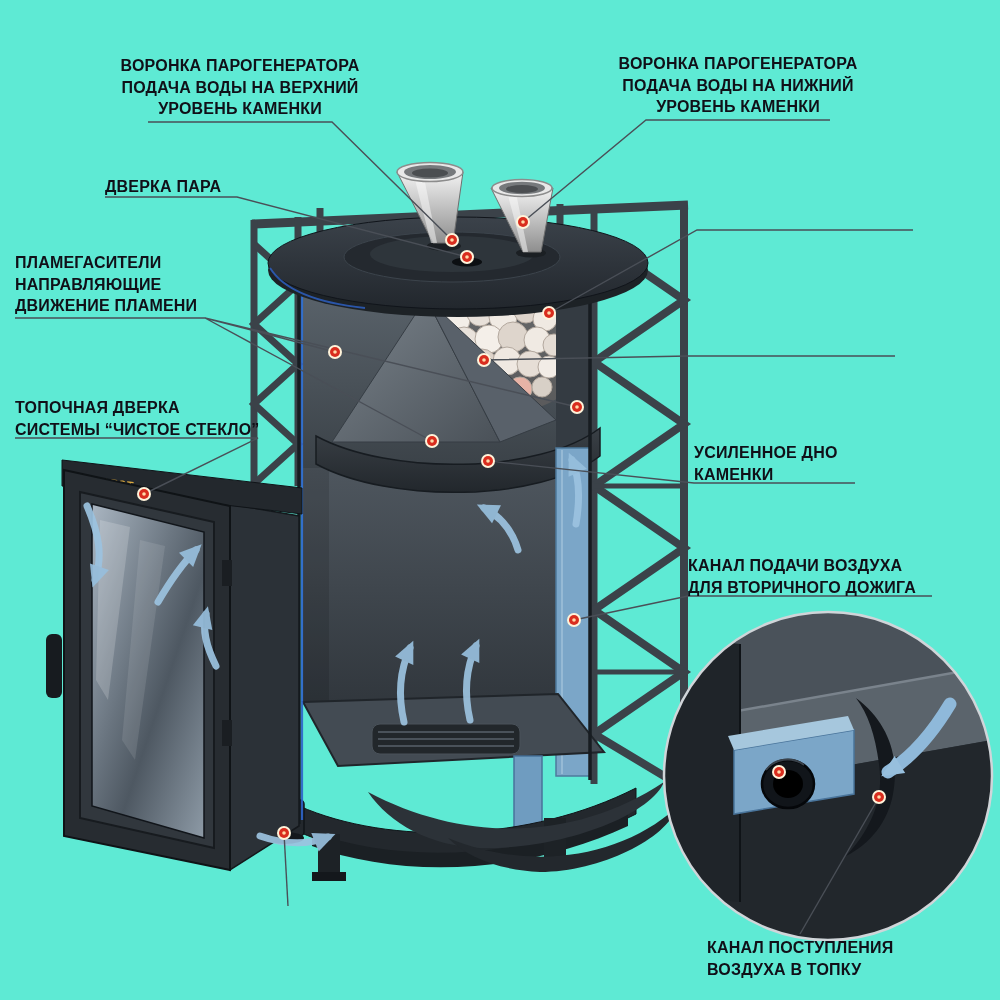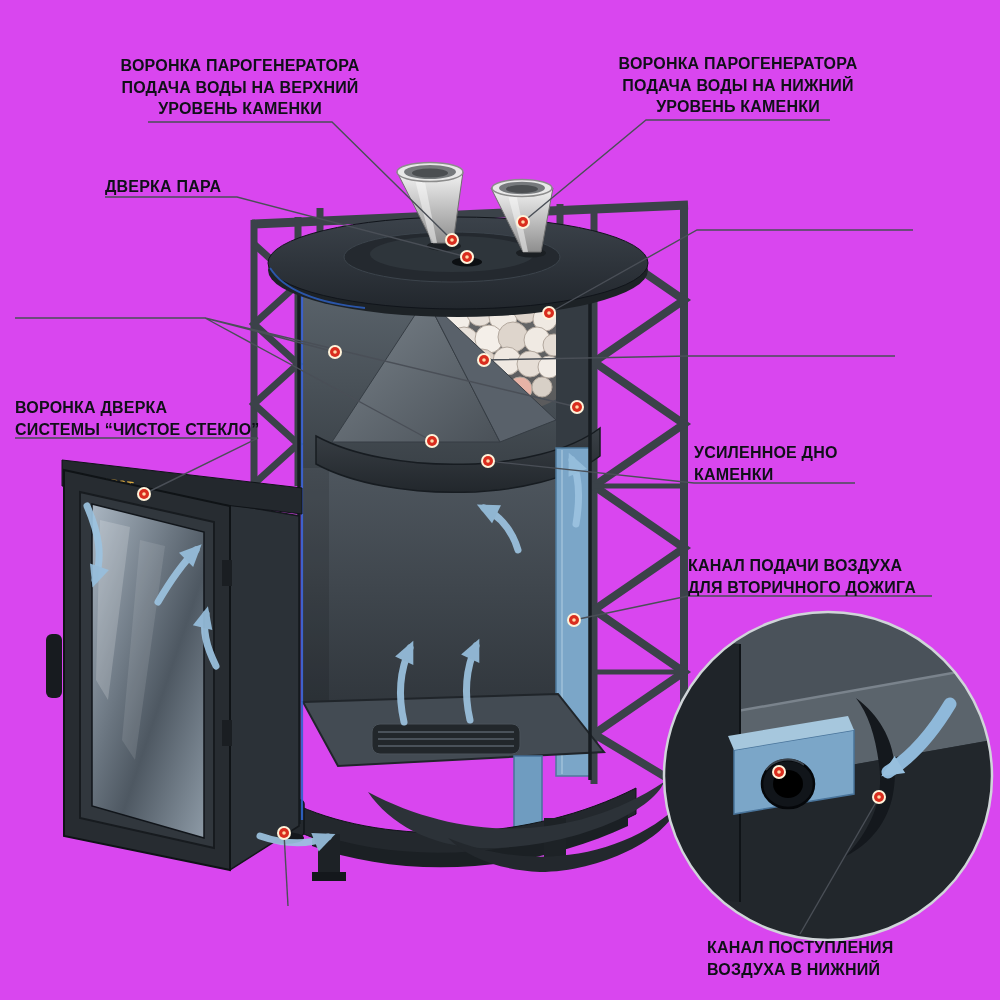--- a/index.html
+++ b/index.html
@@ -1,16 +1,16 @@
 <!DOCTYPE html>
 <html><head>
 <meta charset="utf-8">
 <style>
   html,body{margin:0;padding:0;background:#fff;}
-  .stage{position:relative;width:1000px;height:1000px;background:#d946ef;overflow:hidden;
+  .stage{position:relative;width:1000px;height:1000px;background:#5eead4;overflow:hidden;
          font-family:"Liberation Sans",sans-serif;}
   .art{position:absolute;left:0;top:0;}
   .lbl{position:absolute;font-weight:bold;font-size:16px;line-height:1.35;
        letter-spacing:.2px;color:#101018;white-space:pre-line;}
   .lbl.c{text-align:center;}
 </style>
 </head>
 <body>
 
 <div class="stage">
@@ -312,22 +312,25 @@
   </g>
 </svg>
 
 <div class="lbl c" style="left:100px;top:55px;width:280px">ВОРОНКА ПАРОГЕНЕРАТОРА
 ПОДАЧА ВОДЫ НА ВЕРХНИЙ
 УРОВЕНЬ КАМЕНКИ</div>
 <div class="lbl c" style="left:593px;top:53px;width:290px">ВОРОНКА ПАРОГЕНЕРАТОРА
 ПОДАЧА ВОДЫ НА НИЖНИЙ
 УРОВЕНЬ КАМЕНКИ</div>
 <div class="lbl" style="left:105px;top:176px;width:160px">ДВЕРКА ПАРА</div>
-<div class="lbl" style="left:15px;top:397px;width:270px">ВОРОНКА ДВЕРКА
+<div class="lbl" style="left:15px;top:252px;width:240px">ПЛАМЕГАСИТЕЛИ
+НАПРАВЛЯЮЩИЕ
+ДВИЖЕНИЕ ПЛАМЕНИ</div>
+<div class="lbl" style="left:15px;top:397px;width:270px">ТОПОЧНАЯ ДВЕРКА
 СИСТЕМЫ “ЧИСТОЕ СТЕКЛО”</div>
 <div class="lbl" style="left:688px;top:555px;width:260px">КАНАЛ ПОДАЧИ ВОЗДУХА
 ДЛЯ ВТОРИЧНОГО ДОЖИГА</div>
 <div class="lbl" style="left:694px;top:442px;width:220px">УСИЛЕННОЕ ДНО
 КАМЕНКИ</div>
 <div class="lbl" style="left:707px;top:937px;width:230px">КАНАЛ ПОСТУПЛЕНИЯ
-ВОЗДУХА В НИЖНИЙ</div>
+ВОЗДУХА В ТОПКУ</div>
 
 </div>
 
 </body></html>

